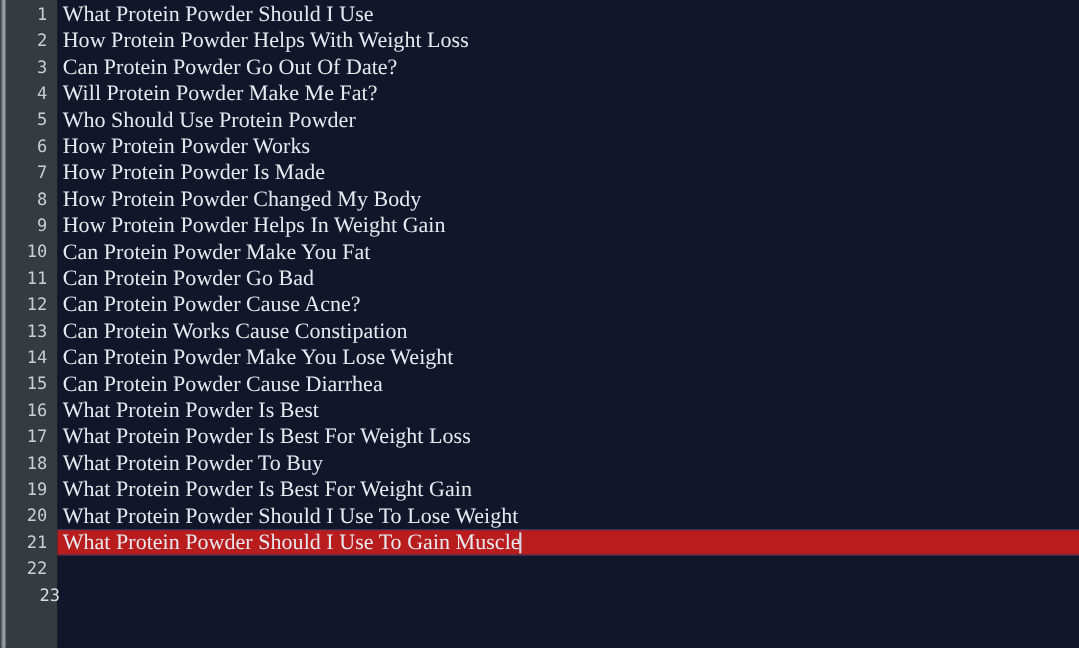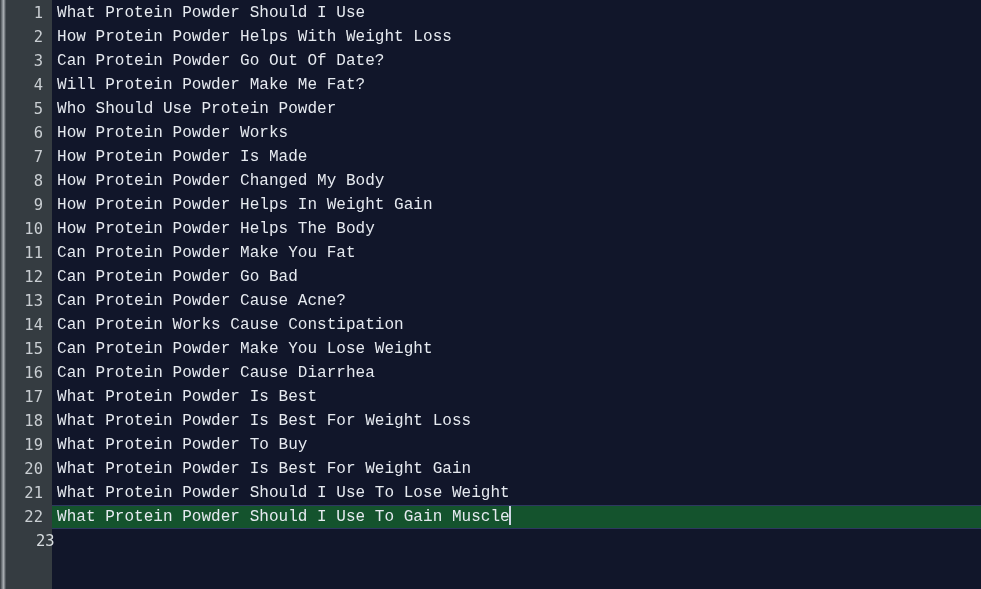--- a/index.html
+++ b/index.html
@@ -70,31 +70,31 @@
     background: #11162a;
     padding-top: 1px;
     box-sizing: border-box;
     overflow: hidden;
   }
 
   .code-line {
     position: relative;
     height: 24px;
     line-height: 24px;
-    font-size: 16px;
+    font-size: 20px;
     color: #e6eaf0;
     white-space: pre;
     padding-left: 5px;
     box-sizing: border-box;
     letter-spacing: 0.03px;
-    font-family: Liberation Mono, monospace;
+    font-family: Liberation Serif, serif;
   }
 
   .code-line.active-line {
-    background: #14532d;
+    background: #b91c1c;
     border-top: 1px solid #2d3860;
     border-bottom: 1px solid #2d3860;
     height: 24px;
     line-height: 22px;
   }
 
   .line-text {
     display: inline;
   }
 
@@ -143,21 +143,20 @@
   <div id="code-area">
       <div class="code-line"><span class="line-text">What Protein Powder Should I Use</span></div>
       <div class="code-line"><span class="line-text">How Protein Powder Helps With Weight Loss</span></div>
       <div class="code-line"><span class="line-text">Can Protein Powder Go Out Of Date?</span></div>
       <div class="code-line"><span class="line-text">Will Protein Powder Make Me Fat?</span></div>
       <div class="code-line"><span class="line-text">Who Should Use Protein Powder</span></div>
       <div class="code-line"><span class="line-text">How Protein Powder Works</span></div>
       <div class="code-line"><span class="line-text">How Protein Powder Is Made</span></div>
       <div class="code-line"><span class="line-text">How Protein Powder Changed My Body</span></div>
       <div class="code-line"><span class="line-text">How Protein Powder Helps In Weight Gain</span></div>
-      <div class="code-line"><span class="line-text">How Protein Powder Helps The Body</span></div>
       <div class="code-line"><span class="line-text">Can Protein Powder Make You Fat</span></div>
       <div class="code-line"><span class="line-text">Can Protein Powder Go Bad</span></div>
       <div class="code-line"><span class="line-text">Can Protein Powder Cause Acne?</span></div>
       <div class="code-line"><span class="line-text">Can Protein Works Cause Constipation</span></div>
       <div class="code-line"><span class="line-text">Can Protein Powder Make You Lose Weight</span></div>
       <div class="code-line"><span class="line-text">Can Protein Powder Cause Diarrhea</span></div>
       <div class="code-line"><span class="line-text">What Protein Powder Is Best</span></div>
       <div class="code-line"><span class="line-text">What Protein Powder Is Best For Weight Loss</span></div>
       <div class="code-line"><span class="line-text">What Protein Powder To Buy</span></div>
       <div class="code-line"><span class="line-text">What Protein Powder Is Best For Weight Gain</span></div>

